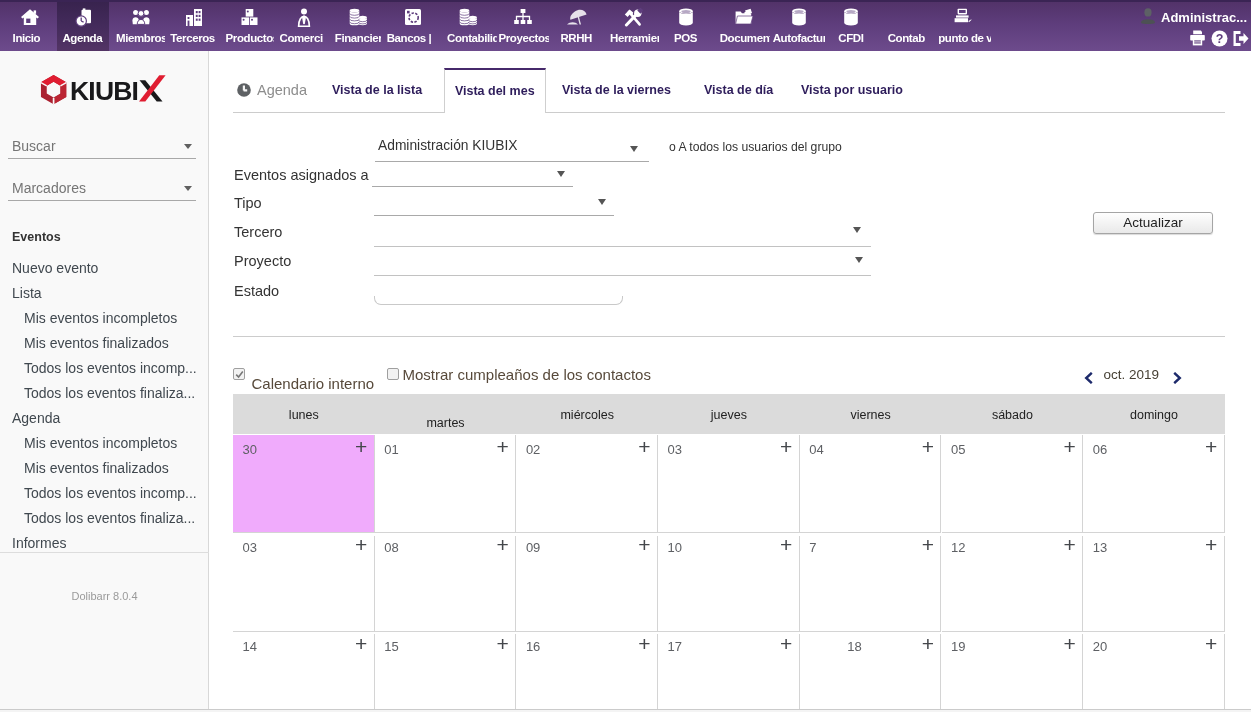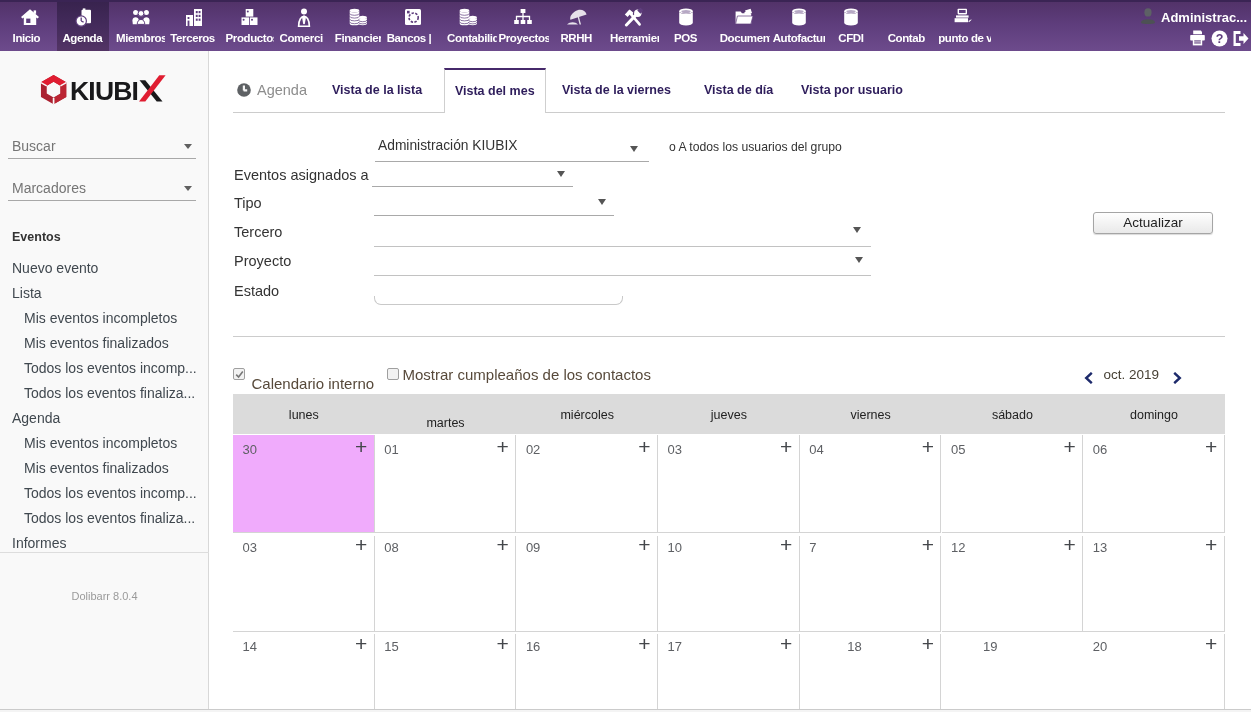--- a/index.html
+++ b/index.html
@@ -364,21 +364,21 @@
         <div class="plus" style="top:1.5px;">+</div>
       </div>
 <div class="cell" style="left:448.1px;top:583.0px;height:76px;">
         <div class="dn" style="top:4.5px;">17</div>
         <div class="plus" style="top:1.5px;">+</div>
       </div>
 <div class="cell" style="left:589.8px;top:583.0px;height:76px;">
         <div class="dn" style="top:4.5px;margin-left:38px;">18</div>
         <div class="plus" style="top:1.5px;">+</div>
       </div>
-<div class="cell" style="left:731.5px;top:583.0px;height:76px;margin-left:32px;">
+<div class="cell" style="left:731.5px;top:583.0px;height:76px;">
         <div class="dn" style="top:4.5px;">19</div>
         <div class="plus" style="top:1.5px;">+</div>
       </div>
 <div class="cell" style="left:873.2px;top:583.0px;height:76px;">
         <div class="dn" style="top:4.5px;">20</div>
         <div class="plus" style="top:1.5px;">+</div>
       </div>
 </div>
 <div id="bottomline"></div>
 <div id="bottombg"></div>

